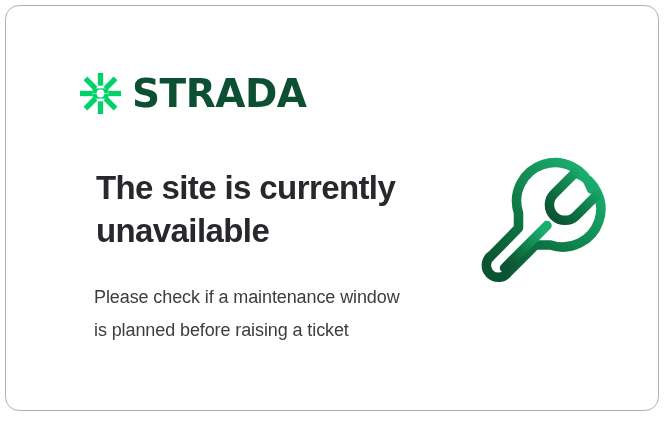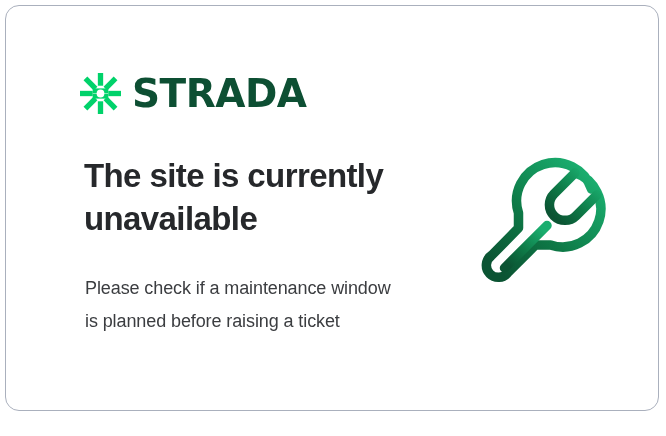--- a/index.html
+++ b/index.html
@@ -59,36 +59,36 @@
     color: #0d4f33;
     white-space: nowrap;
   }
 
   
   .headline {
     position: absolute;
     left: 78px;
     top: 148px;
     width: 340px;
-    margin: 0;
+    margin: 12px;
     font-family: "Liberation Sans", sans-serif;
     font-size: 33px;
     line-height: 43px;
     font-weight: 700;
     letter-spacing: -0.6px;
     color: #26282b;
   }
 
   
   .bodycopy {
     position: absolute;
     left: 79px;
     top: 266px;
     width: 320px;
-    margin: 0;
+    margin: 9px;
     font-family: "Liberation Sans", sans-serif;
     font-size: 18px;
     line-height: 33px;
     font-weight: 400;
     letter-spacing: -0.1px;
     color: #3b3d40;
   }
 
   
   .wrench {

